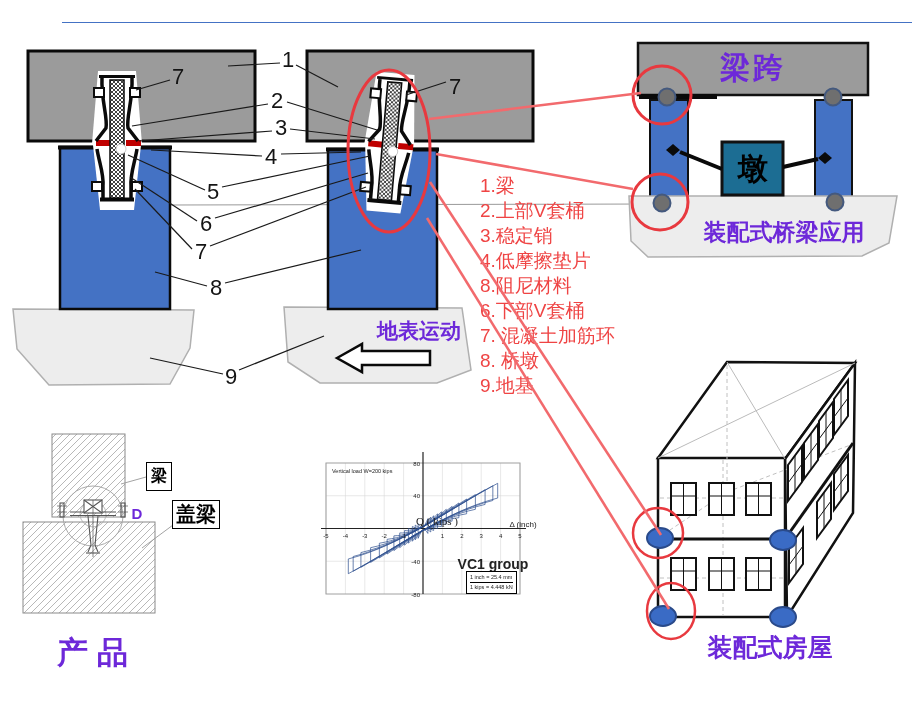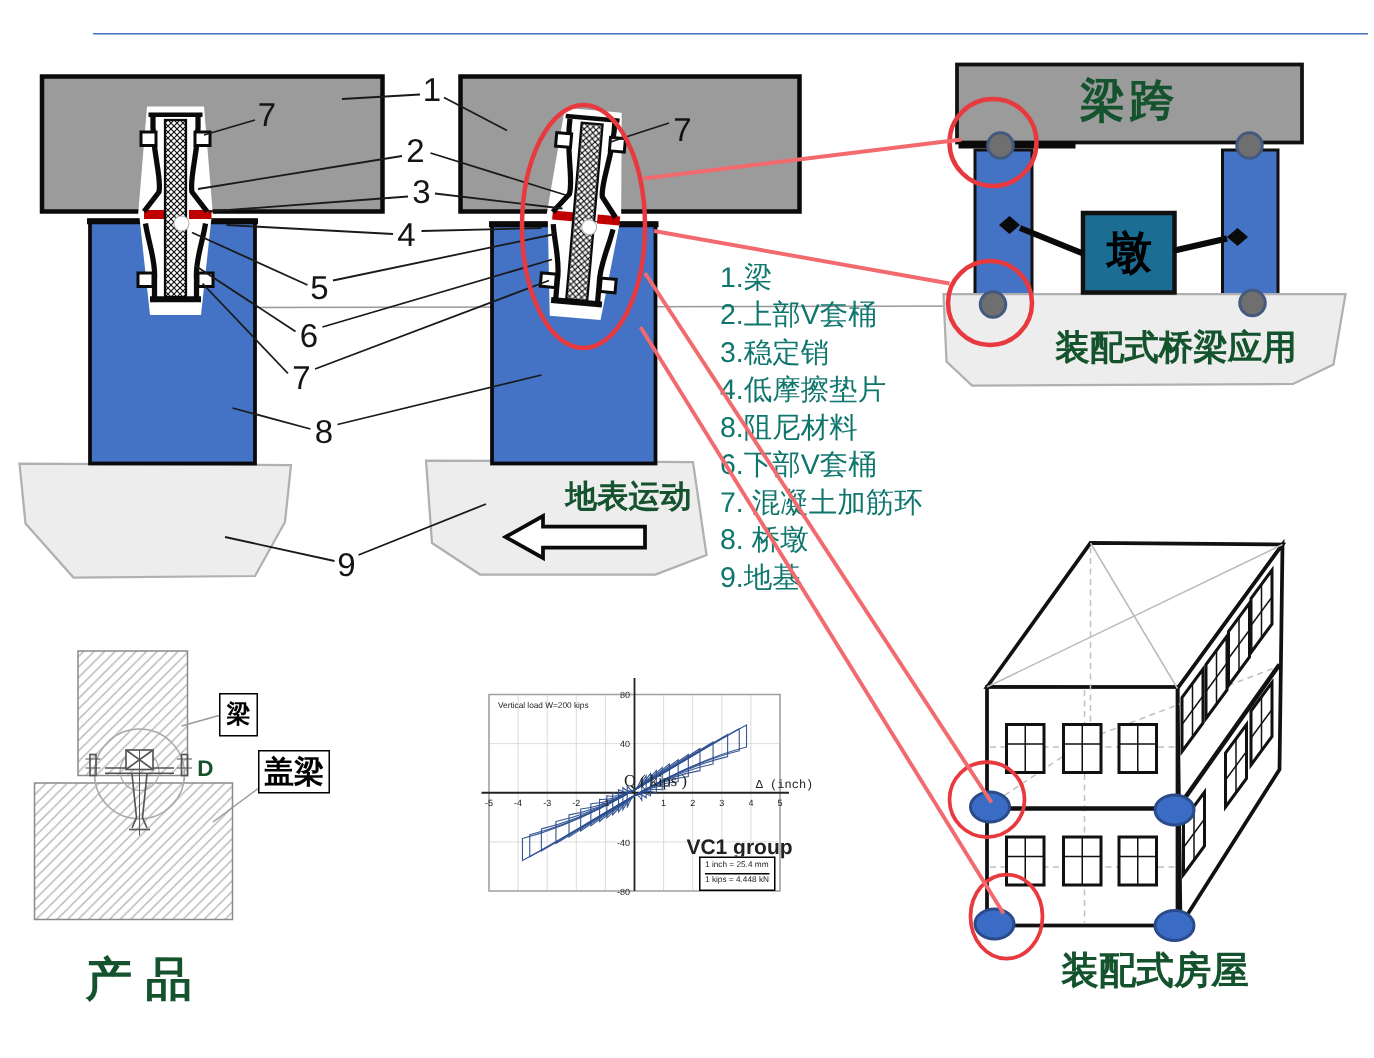--- a/index.html
+++ b/index.html
@@ -2,24 +2,24 @@
 <html><head>
 <meta charset="utf-8">
 <style>
   html,body{margin:0;padding:0;background:#fff;}
   .stage{position:relative;width:916px;height:705px;background:#fff;overflow:hidden;
          font-family:"Liberation Sans","DejaVu Sans",sans-serif;}
   .layer{position:absolute;left:0;top:0;}
   #overlay{pointer-events:none;z-index:30;}
   .top-rule{position:absolute;left:62px;top:22px;width:850px;height:0;
             border-top:1.6px solid #4472c4;z-index:5;}
-  .txt{position:absolute;transform:translate(-50%,-50%);white-space:nowrap;color:#14532d;z-index:10;}
+  .txt{position:absolute;transform:translate(-50%,-50%);white-space:nowrap;color:#6d28d9;z-index:10;}
   .serifb{font-family:"Liberation Serif","DejaVu Serif",serif;font-weight:700;}
   #legend{position:absolute;left:480px;top:173px;z-index:10;}
-  .legend-item{font-size:19px;line-height:25px;color:#0f766e;white-space:nowrap;}
+  .legend-item{font-size:19px;line-height:25px;color:#ef4444;white-space:nowrap;}
   .callout{position:absolute;transform:translate(-50%,-50%);font-size:22px;color:#141414;z-index:10;}
   .boxlabel{position:absolute;border:1.5px solid #000;background:#fff;z-index:10;
             display:flex;align-items:center;justify-content:center;
             font-family:"Liberation Serif","DejaVu Serif",serif;font-weight:700;}
   .chart-note{position:absolute;z-index:10;color:#222;}
   .convbox{position:absolute;left:466px;top:571px;z-index:10;border:1px solid #000;background:#fff;
            font-size:5.5px;line-height:9px;padding:1px 3px;color:#222;}
   .convbox .line2{border-top:1px solid #000;}
 </style>
 </head>
@@ -293,21 +293,21 @@
   <div class="txt serifb" style="left:753px;top:169px;font-size:30px;color:#000;">墩</div>
   <div class="txt serifb" style="left:784px;top:232px;font-size:23px;">装配式桥梁应用</div>
   <div class="txt serifb" style="left:770px;top:647px;font-size:25px;">装配式房屋</div>
   <div class="txt serifb" style="left:97px;top:653px;font-size:31px;letter-spacing:9px;">产品</div>
 
   <div class="boxlabel" style="left:146px;top:462px;width:24px;height:27px;font-size:16px;">梁</div>
   <div class="boxlabel" style="left:172px;top:500px;width:46px;height:27px;font-size:20px;">盖梁</div>
   <div class="txt" style="left:137px;top:513px;font-size:15px;font-weight:700;">D</div>
 
   <div class="txt chart-note" style="left:437px;top:484px;font-size:11px;font-family:'Liberation Serif',serif;margin-top:37px;">Q ( kips )</div>
-  <div class="txt chart-note" style="left:523px;top:524px;font-size:8px;font-family:Liberation Mono, monospace;">Δ (inch)</div>
+  <div class="txt chart-note" style="left:523px;top:524px;font-size:8px;font-family:Liberation Sans, sans-serif;">Δ (inch)</div>
   <div class="chart-note" style="left:332px;top:471px;font-size:5.5px;transform:translate(0,-50%);">Vertical load W=200 kips</div>
   <div class="txt chart-note" style="left:493px;top:564px;font-size:14px;font-weight:700;">VC1 group</div>
   <div class="convbox">
     <div>1 inch = 25.4 mm</div>
     <div class="line2">1 kips = 4.448 kN</div>
   </div>
 
   <svg id="overlay" class="layer" width="916" height="705" viewBox="0 0 916 705">
     <g stroke="#e8393f" fill="none">
       <ellipse cx="389" cy="151" rx="41" ry="81" stroke-width="3"></ellipse>

